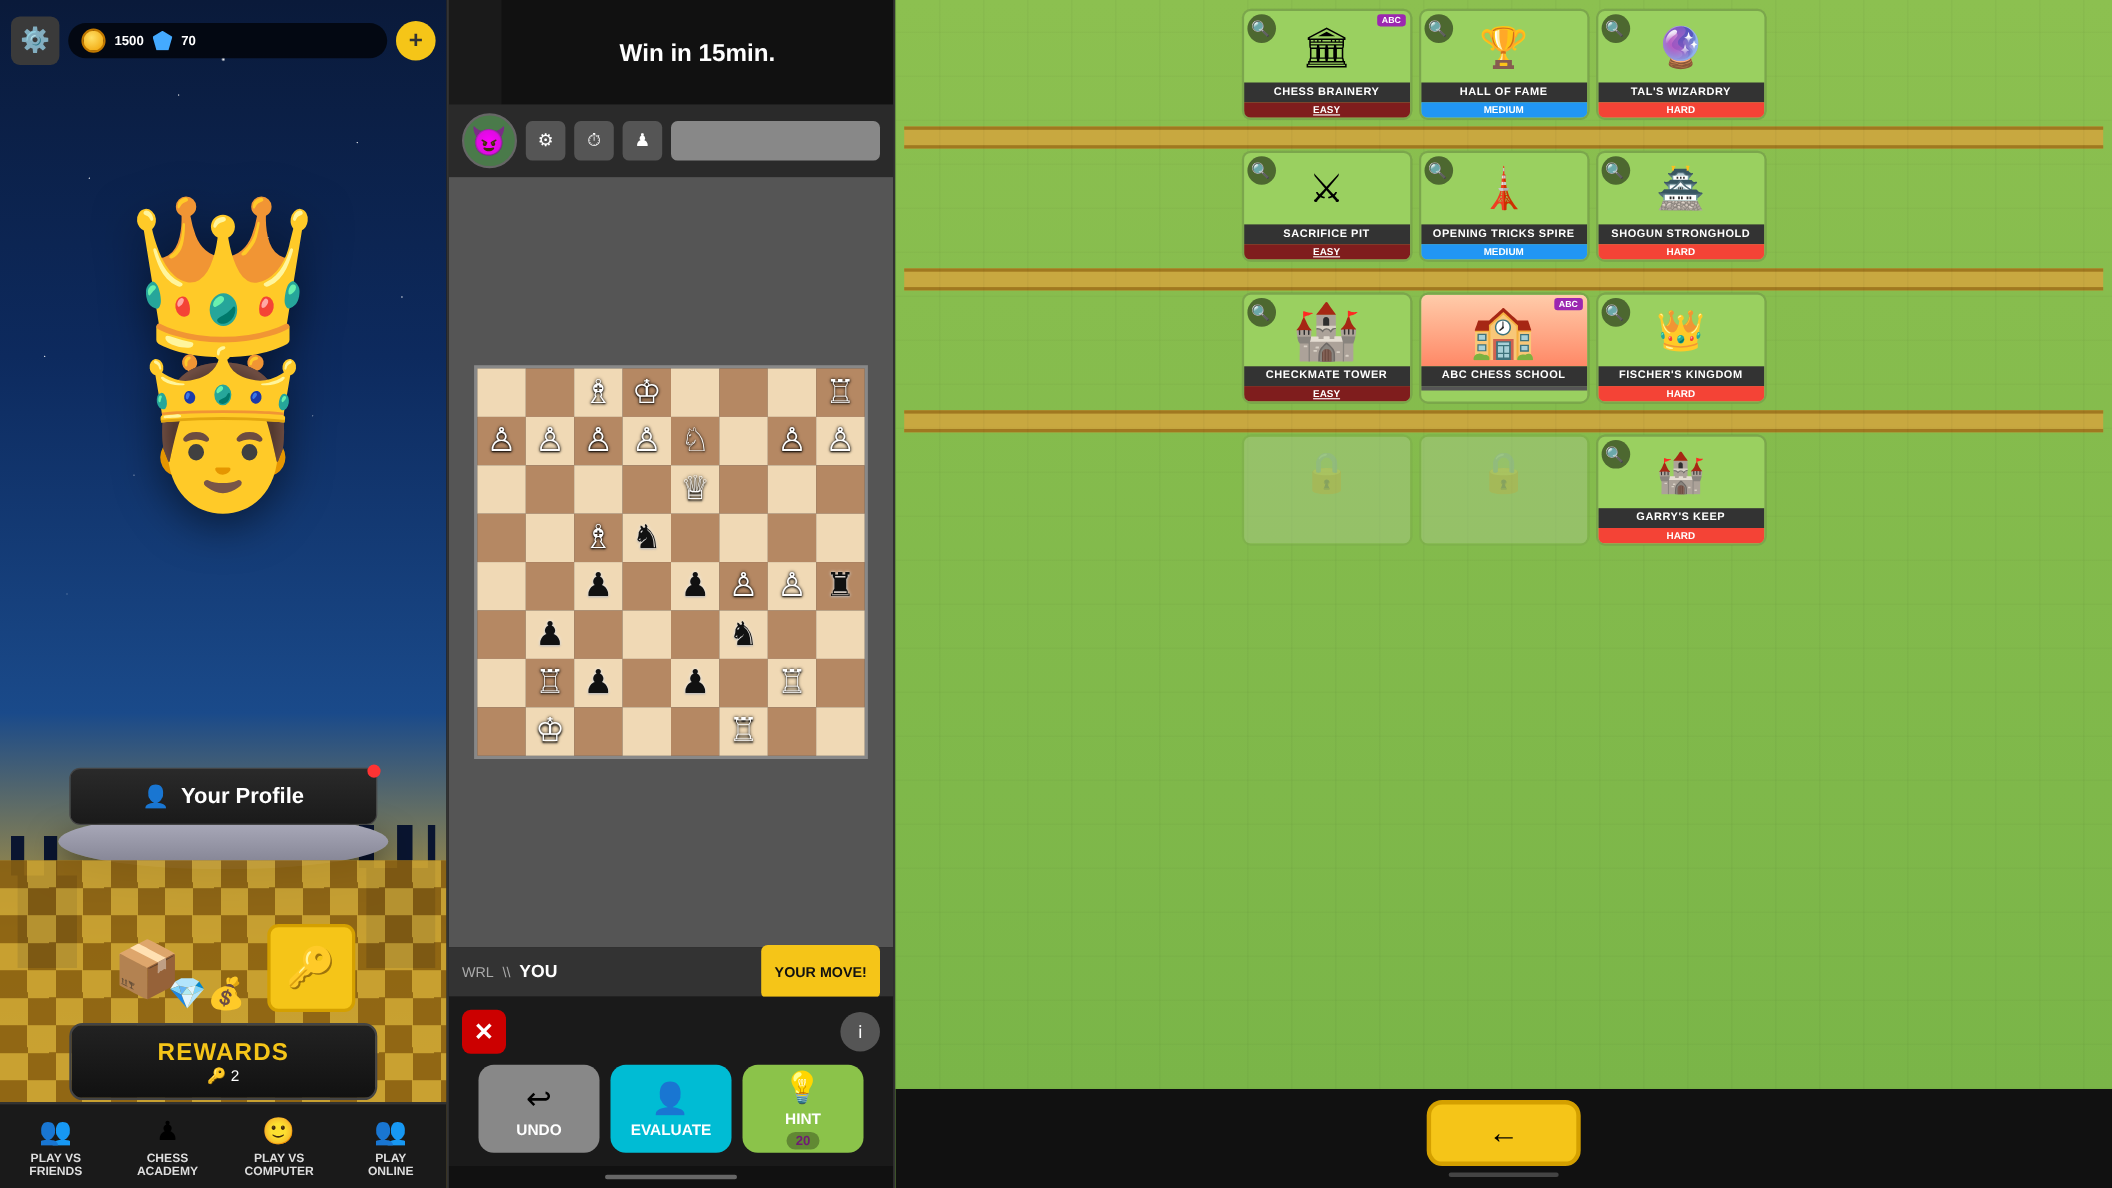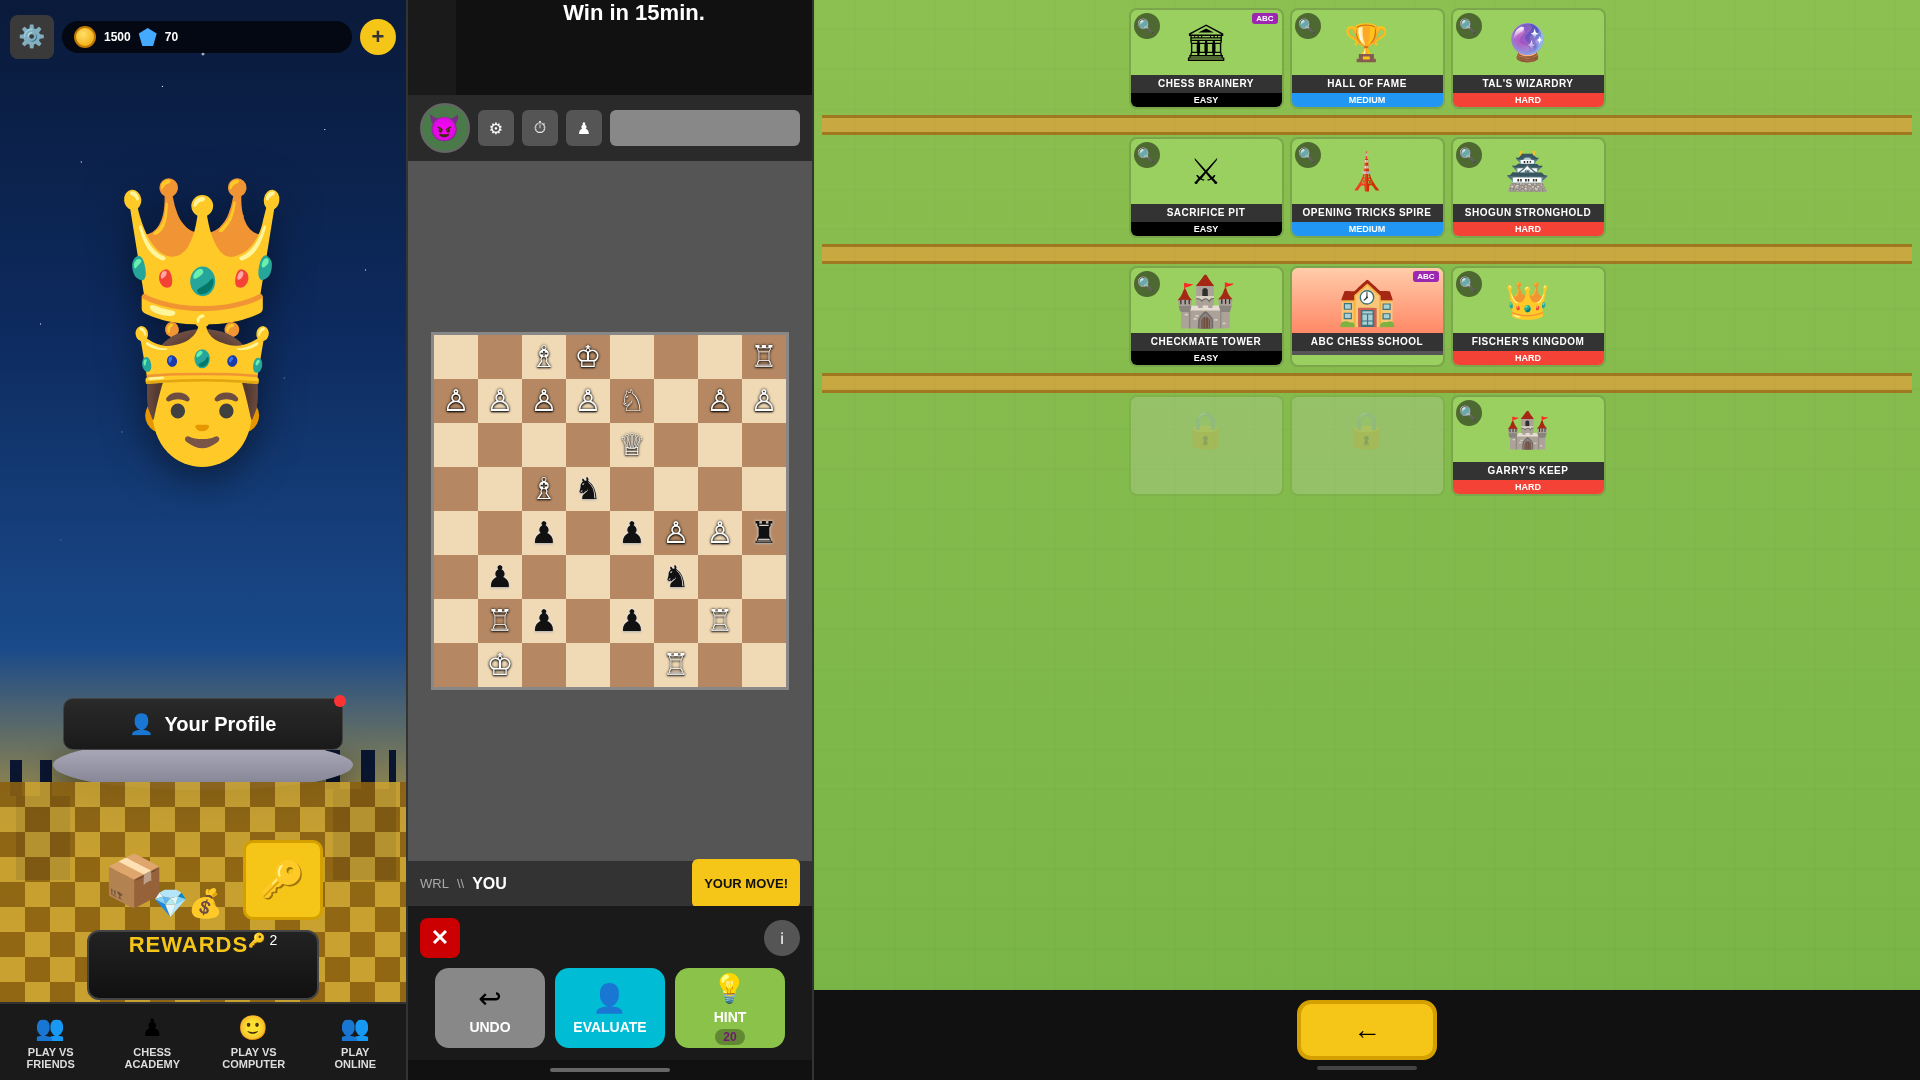--- a/index.html
+++ b/index.html
@@ -224,26 +224,26 @@
       font-size: 36px;
       position: relative;
       border: 3px solid #d4a000;
     }
 
     .rewards-btn {
       position: absolute;
       bottom: 80px;
       left: 50%;
       transform: translateX(-50%);
-      width: 232px;
+      width: 280px;
       height: 70px;
       background: linear-gradient(180deg, #222, #111);
       border-radius: 12px;
-      display: flex; align-items: flex-start; justify-content: center;
-      flex-direction: row;
+      display: flex; align-items: center; justify-content: center;
+      flex-direction: column;
       cursor: pointer;
       z-index: 10;
       border: 2px solid #444;
     }
 
     .rewards-label {
       color: #f5c518;
       font-size: 22px;
       font-weight: 900;
       letter-spacing: 1px;
@@ -311,20 +311,21 @@
       border-left: 2px solid #333;
       border-right: 2px solid #333;
       display: flex;
       flex-direction: column;
     }
 
     .game-header {
       background: #111;
       height: 95px;
       display: flex;
+      align-items: center;
       justify-content: center;
       margin-left: 48px;
     }
 
     .win-text {
       color: white;
       font-size: 22px;
       text-align: center;
       font-weight: bold;
     }
@@ -579,21 +580,21 @@
     }
 
     .difficulty-bar {
       text-align: center;
       padding: 2px;
       font-size: 9px;
       font-weight: bold;
       color: white;
     }
 
-    .diff-easy { background: #000000; }
+    .diff-easy { background: #7f1d1d; text-decoration: underline; }
     .diff-medium { background: #2196f3; }
     .diff-hard { background: #f44336; }
 
     .abc-badge {
       position: absolute;
       top: 3px; right: 4px;
       background: #9c27b0;
       color: white;
       font-size: 8px;
       font-weight: bold;

